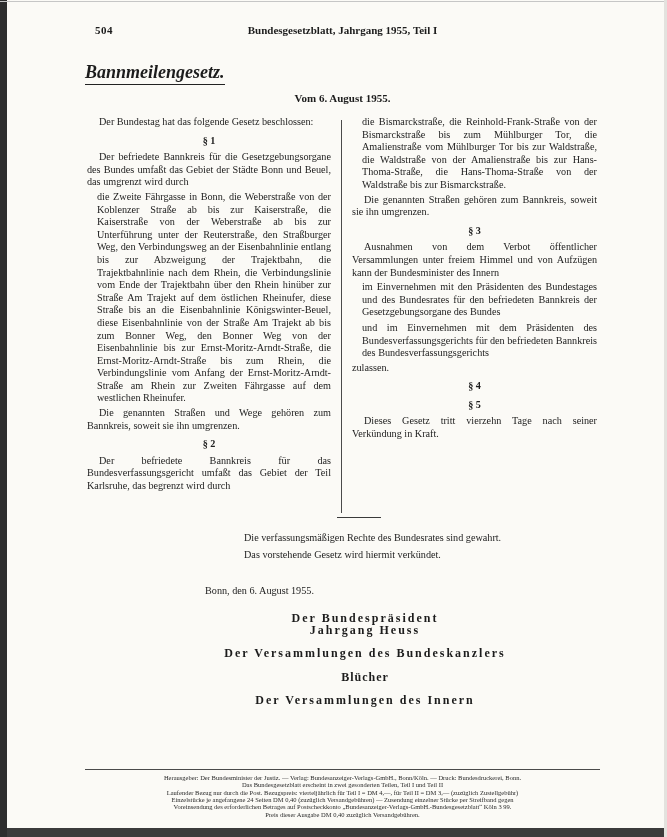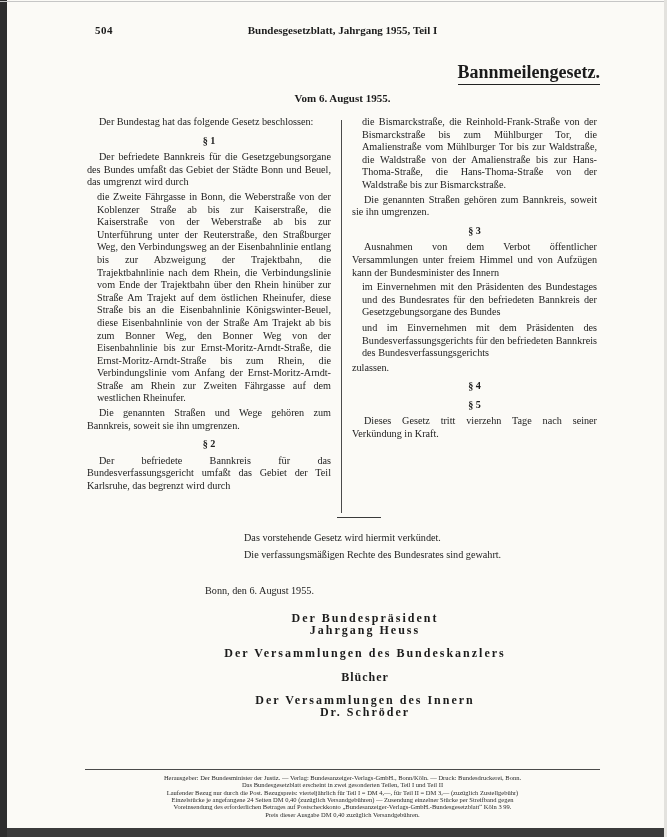--- a/index.html
+++ b/index.html
@@ -10,21 +10,21 @@
     color:#1c1c1c;
   }
   
   .scan-left-bar{position:absolute;left:0;top:0;width:7px;height:837px;background:#2e2e2e;}
   .scan-top-line{position:absolute;left:0;top:1px;width:667px;height:1px;background:#c6c6c6;}
   .scan-bottom-bar{position:absolute;left:7px;top:828px;width:660px;height:9px;background:#3b3b3b;}
   .scan-right-edge{position:absolute;right:0;top:0;width:3px;height:837px;background:#e3e2de;}
 
   .page-number{position:absolute;left:95px;top:24px;font-weight:bold;font-size:11px;letter-spacing:.5px;}
   .running-head{position:absolute;left:85px;top:24px;width:515px;text-align:center;font-weight:bold;font-size:11px;}
-  .law-title-wrap{position:absolute;left:85px;top:62px;width:515px;text-align:right;}
+  .law-title-wrap{position:absolute;left:85px;top:62px;width:515px;text-align:left;font-style:italic;}
   .law-title{display:inline-block;font-weight:bold;font-size:18px;border-bottom:1.5px solid #222;padding-bottom:1px;}
   .law-date{position:absolute;left:85px;top:92px;width:515px;text-align:center;font-weight:bold;font-size:11px;}
 
   .col{position:absolute;top:116px;font-size:10.2px;line-height:12.6px;text-align:justify;}
   .col-left{left:87px;width:244px;}
   .col-right{left:352px;width:245px;}
   .col-divider{position:absolute;left:341px;top:120px;width:1px;height:393px;background:#4a4a4a;}
 
   .col p{margin:0 0 2px 0;text-indent:12px;}
   .col p.noindent{text-indent:0;}
@@ -85,32 +85,31 @@
   <div class="street-list" style="margin-left:10px;margin-top:3px;">und im Einvernehmen mit dem Präsidenten des Bundesverfassungsgerichts für den befriedeten Bannkreis des Bundesverfassungsgerichts</div>
   <p class="noindent">zulassen.</p>
   <p class="sec-head">§ 4</p>
   <p class="sec-head">§ 5</p>
   <p>Dieses Gesetz tritt vierzehn Tage nach seiner Verkündung in Kraft.</p>
 </div>
 
 <div class="mid-rule"></div>
 
 <div class="closing">
+  <p>Die verfassungsmäßigen Rechte des Bundesrates sind gewahrt.</p>
   <p>Das vorstehende Gesetz wird hiermit verkündet.</p>
-  <p>Die verfassungsmäßigen Rechte des Bundesrates sind gewahrt.</p>
 </div>
 <div class="place-date">Bonn, den 6. August 1955.</div>
 
 <div class="signatures">
   <div class="sig-title">Der Bundespräsident</div>
   <div class="sig-name">Jahrgang Heuss</div>
   <div class="sig-title">Der Versammlungen des Bundeskanzlers</div>
   <div class="sig-name plain">Blücher</div>
   <div class="sig-title">Der Versammlungen des Innern</div>
-  <div class="sig-name">Dr. Schröder</div>
 </div>
 
 <div class="footer">
   <div class="footer-rule"></div>
   <div class="footer-line">Herausgeber: Der Bundesminister der Justiz. — Verlag: Bundesanzeiger-Verlags-GmbH., Bonn/Köln. — Druck: Bundesdruckerei, Bonn.</div>
   <div class="footer-line">Das Bundesgesetzblatt erscheint in zwei gesonderten Teilen, Teil I und Teil II</div>
   <div class="footer-line">Laufender Bezug nur durch die Post. Bezugspreis: vierteljährlich für Teil I = DM 4,—, für Teil II = DM 3,— (zuzüglich Zustellgebühr)</div>
   <div class="footer-line">Einzelstücke je angefangene 24 Seiten DM 0,40 (zuzüglich Versandgebühren) — Zusendung einzelner Stücke per Streifband gegen</div>
   <div class="footer-line">Voreinsendung des erforderlichen Betrages auf Postscheckkonto „Bundesanzeiger-Verlags-GmbH.-Bundesgesetzblatt“ Köln 3 99.</div>
   <div class="footer-line last">Preis dieser Ausgabe DM 0,40 zuzüglich Versandgebühren.</div>

